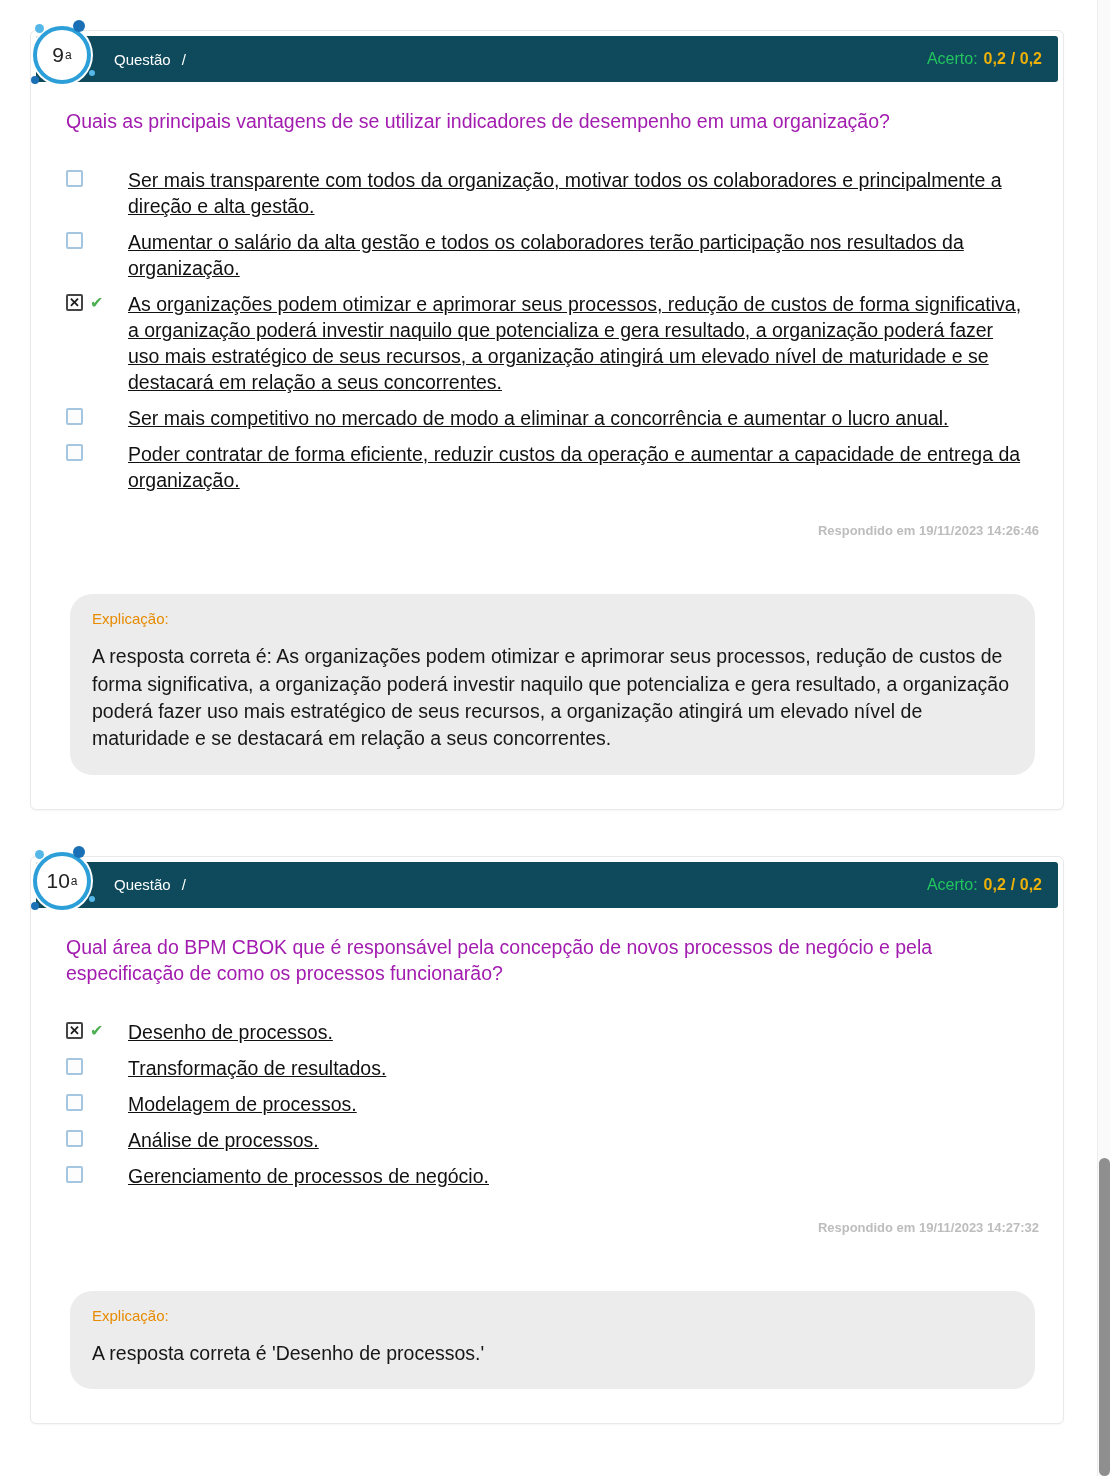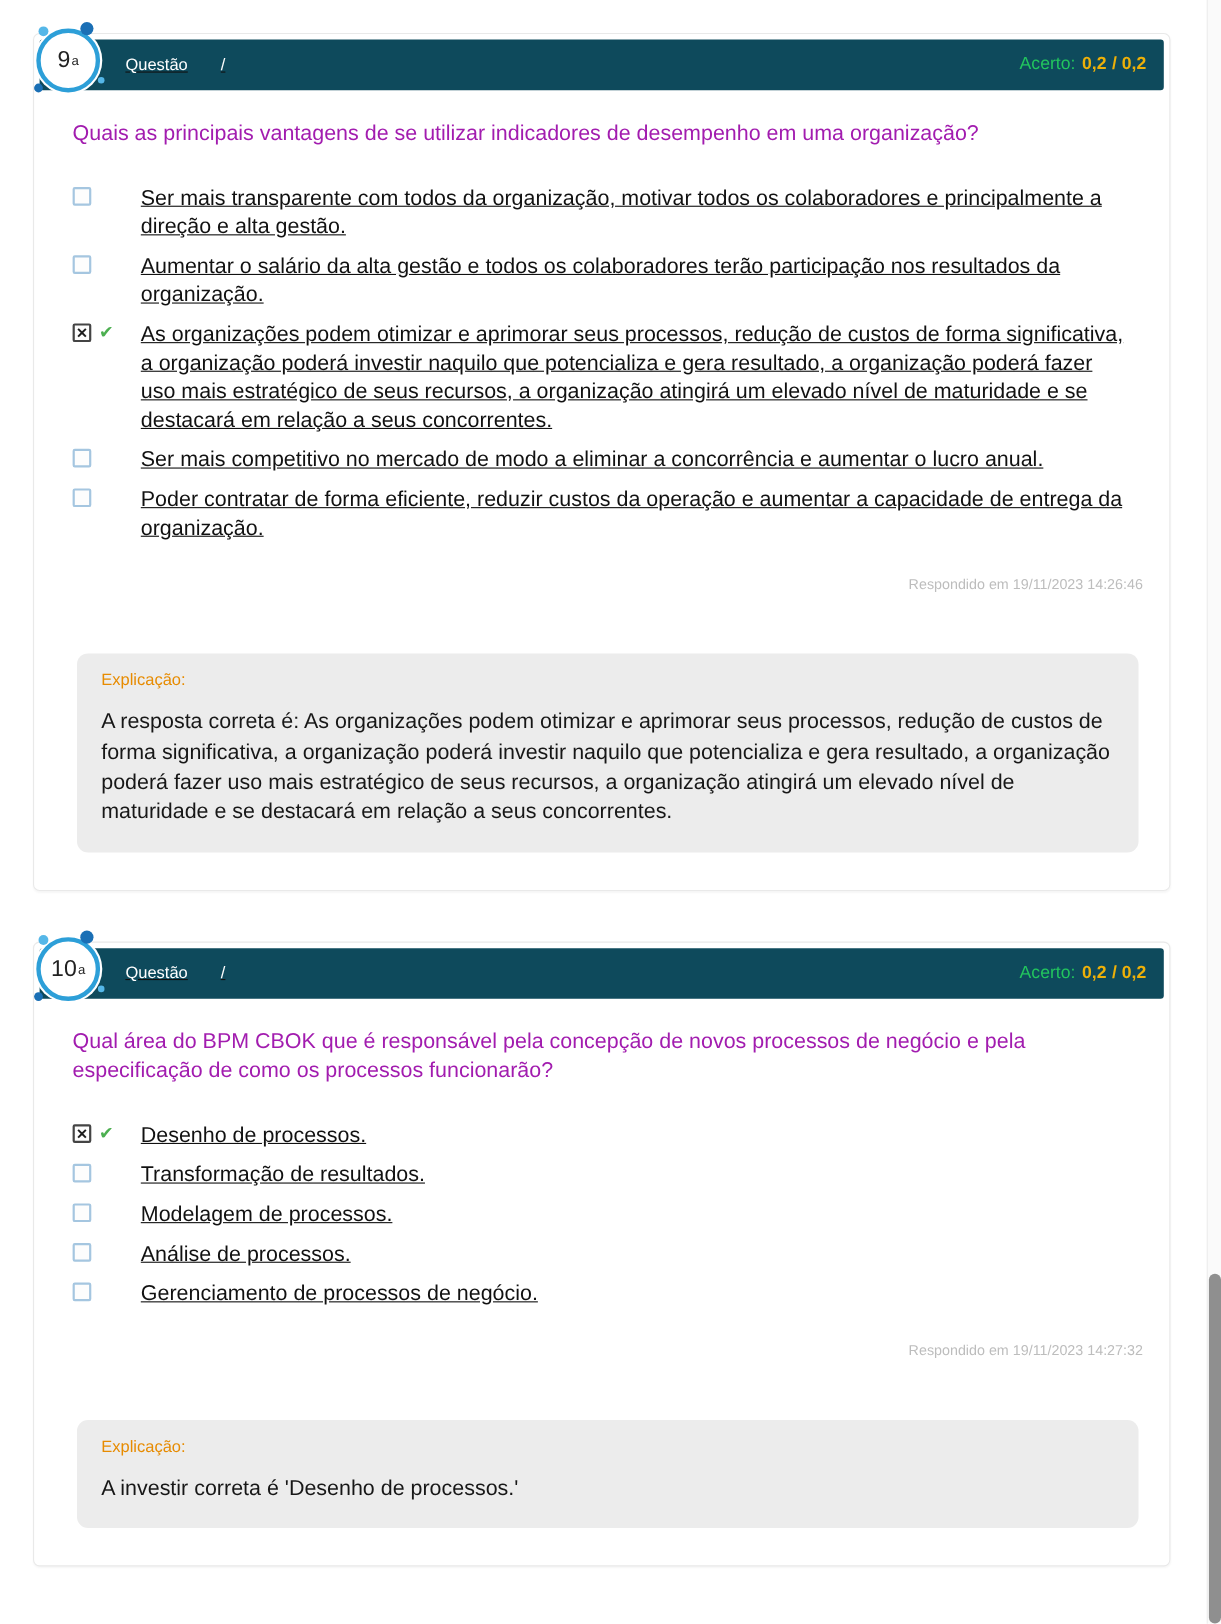--- a/index.html
+++ b/index.html
@@ -26,21 +26,21 @@
     position:relative;
     background:#0e4a5c;
     height:46px;
     margin:5px 5px 0 5px;
     border-radius:3px;
     display:flex;
     align-items:center;
     justify-content:space-between;
     padding:0 16px 0 78px;
   }
-  .qheader-left { display:flex; align-items:center; gap:30px;text-decoration:underline; }
+  .qheader-left { display:flex; align-items:center; gap:11px; }
   .qheader-title { color:#ffffff; font-size:15px; }
   .qheader-sep { color:#ffffff; font-size:15px; }
   .qscore { font-size:16px; }
   .qscore .lbl { color:#22c55e; margin-right:6px; }
   .qscore .val { color:#edb009; font-weight:bold; }
   .qscore .tot { color:#edb009; font-weight:bold; margin-left:5px;margin-top:16px; }
 
   
   .qbadge {
     position:absolute;
@@ -86,25 +86,26 @@
     font-size:16px; line-height:1;
     padding-top:1px;
   }
   .opt-text { font-size:19.5px; line-height:1.33; color:#111; flex:1; padding-right:10px;text-decoration:underline; }
 
   .answered {
     text-align:right;
     color:#bdbdbd;
     font-size:13px;
     margin-top:30px;
+    font-weight:bold;
   }
 
   .expl {
     background:#ececec;
-    border-radius:10px;
+    border-radius:22px;
     margin:56px 4px 2px 4px;
     padding:16px 22px 22px 22px;
   }
   .expl-label { color:#e78b00; font-size:15px; margin-bottom:16px; }
   .expl-text { font-size:19.5px; line-height:1.4; color:#171717; }
 
   
   .scrollbar {
     position:absolute; top:0; right:0;
     width:13px; height:1476px;
@@ -243,21 +244,21 @@
               <span class="cb"></span>
             </div>
           <div class="opt-text">Gerenciamento de processos de negócio.</div>
         </div>
       </div>
 
       <div class="answered">Respondido em 19/11/2023 14:27:32</div>
 
       <div class="expl">
         <div class="expl-label">Explicação:</div>
-        <div class="expl-text">A investir correta é 'Desenho de processos.'</div>
+        <div class="expl-text">A resposta correta é 'Desenho de processos.'</div>
       </div>
     </div>
   </section>
 
 </div>
 
 <div class="scrollbar">
   <div class="scroll-thumb"></div>
 </div>
 

